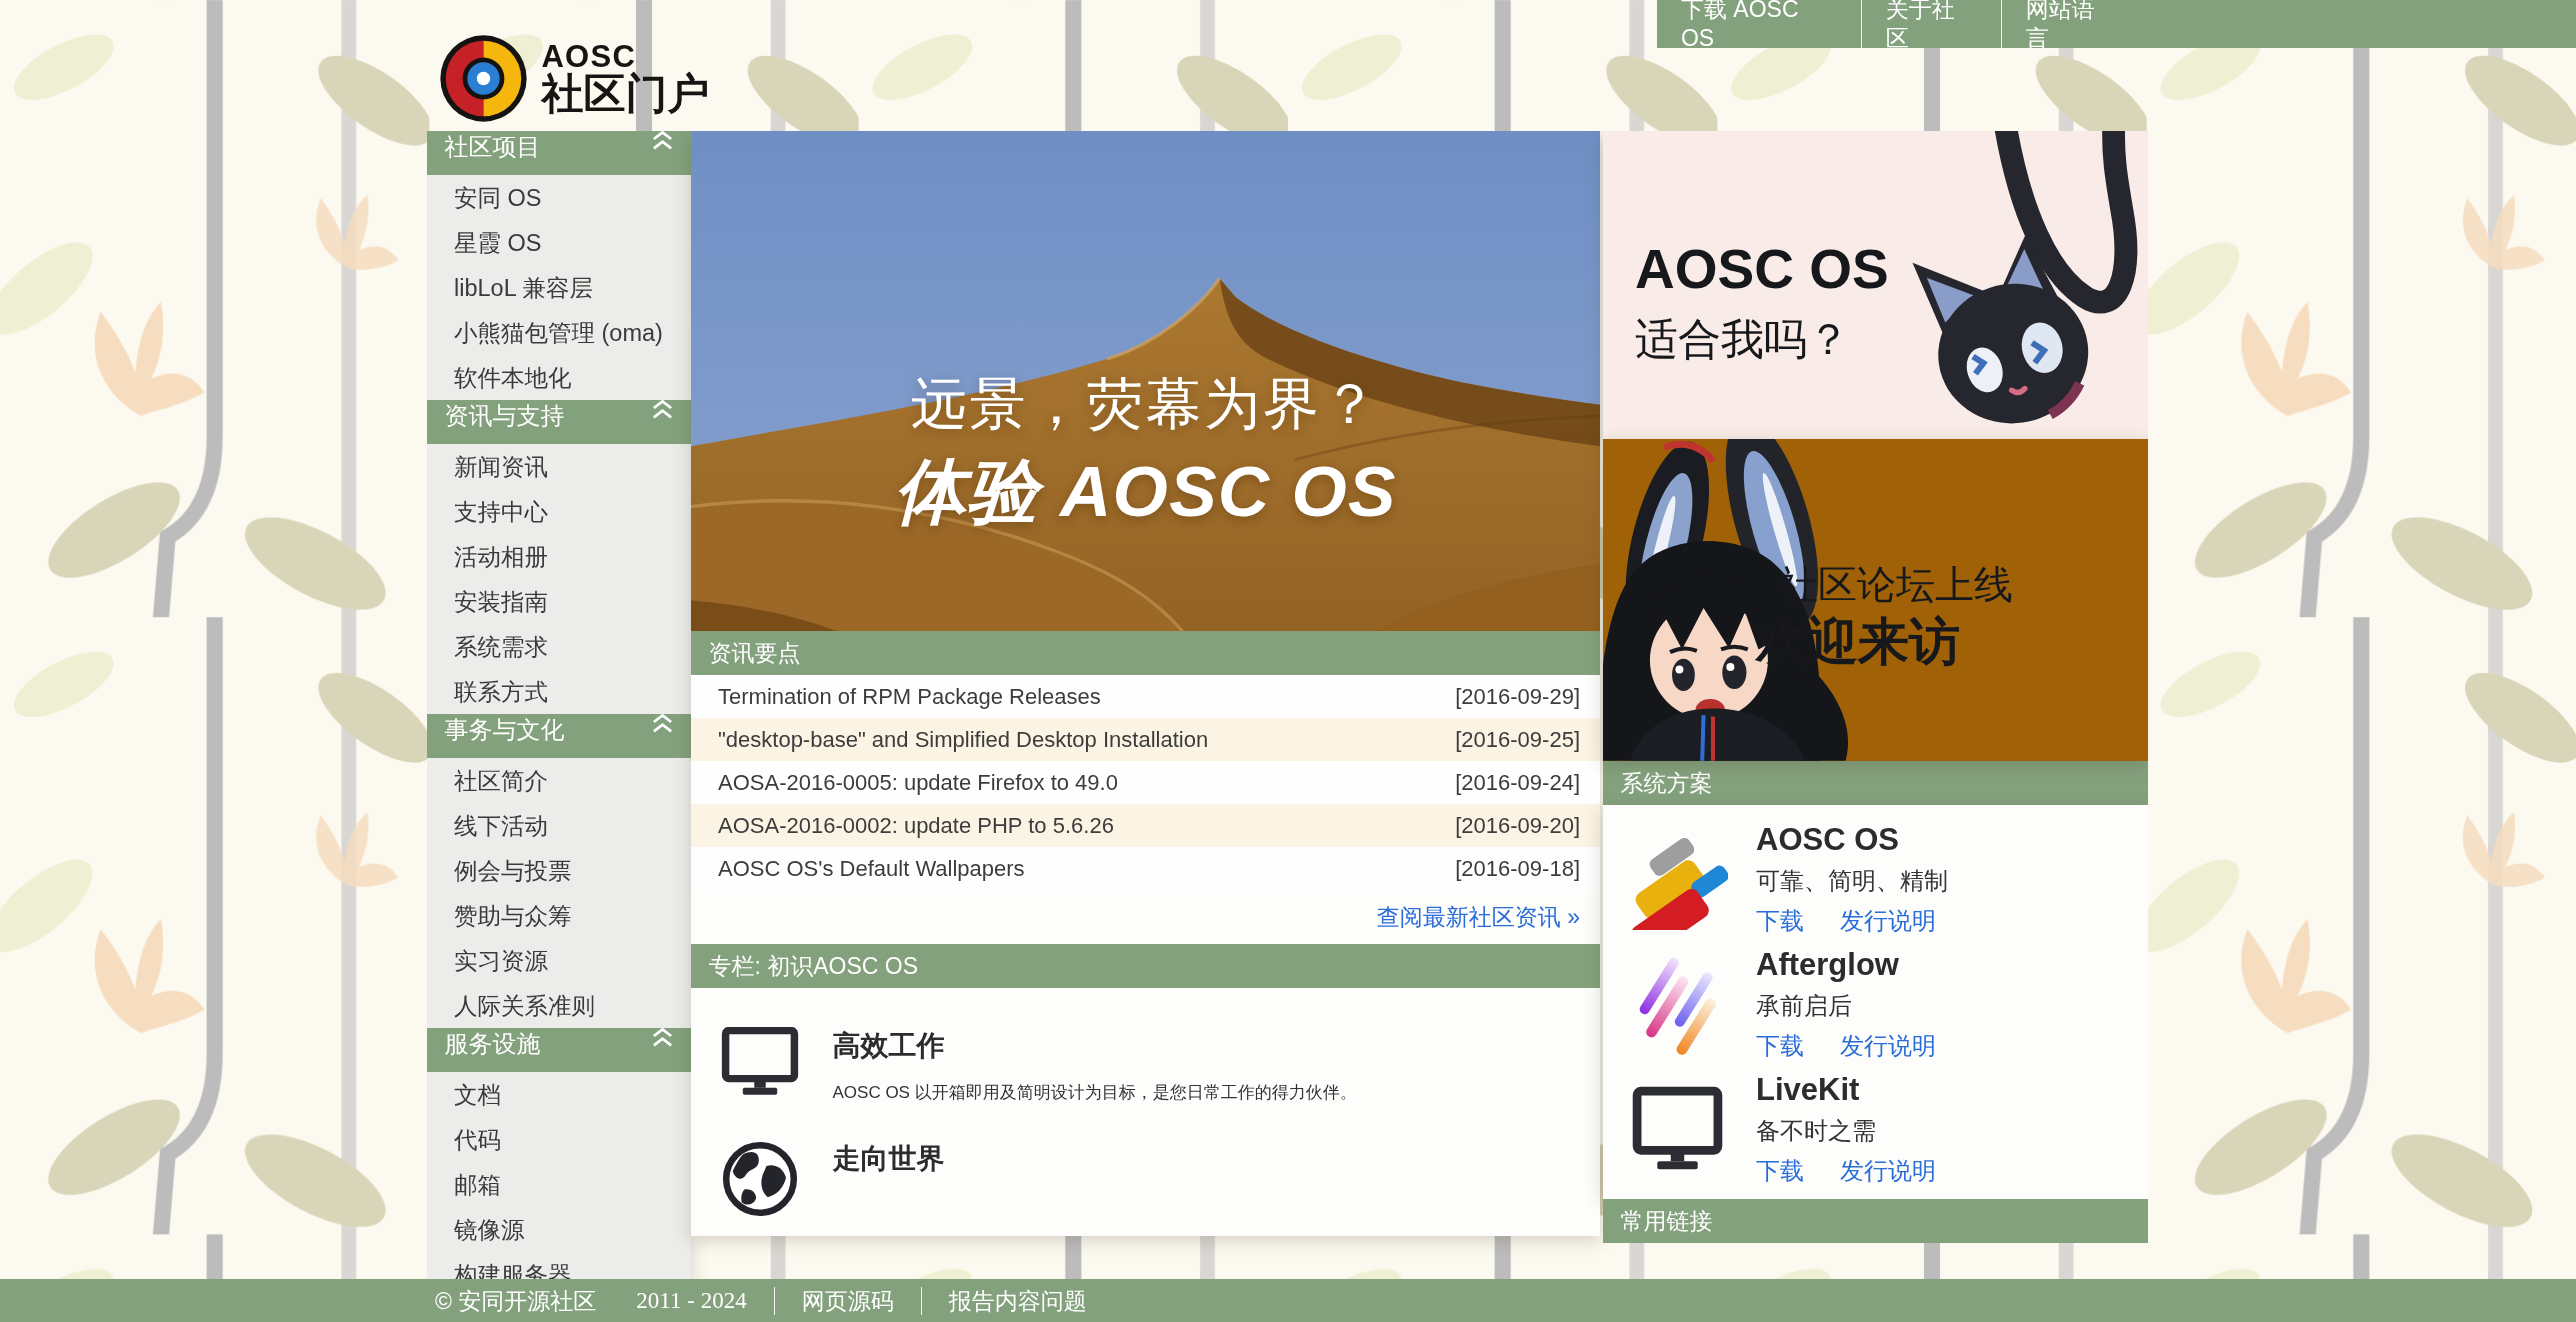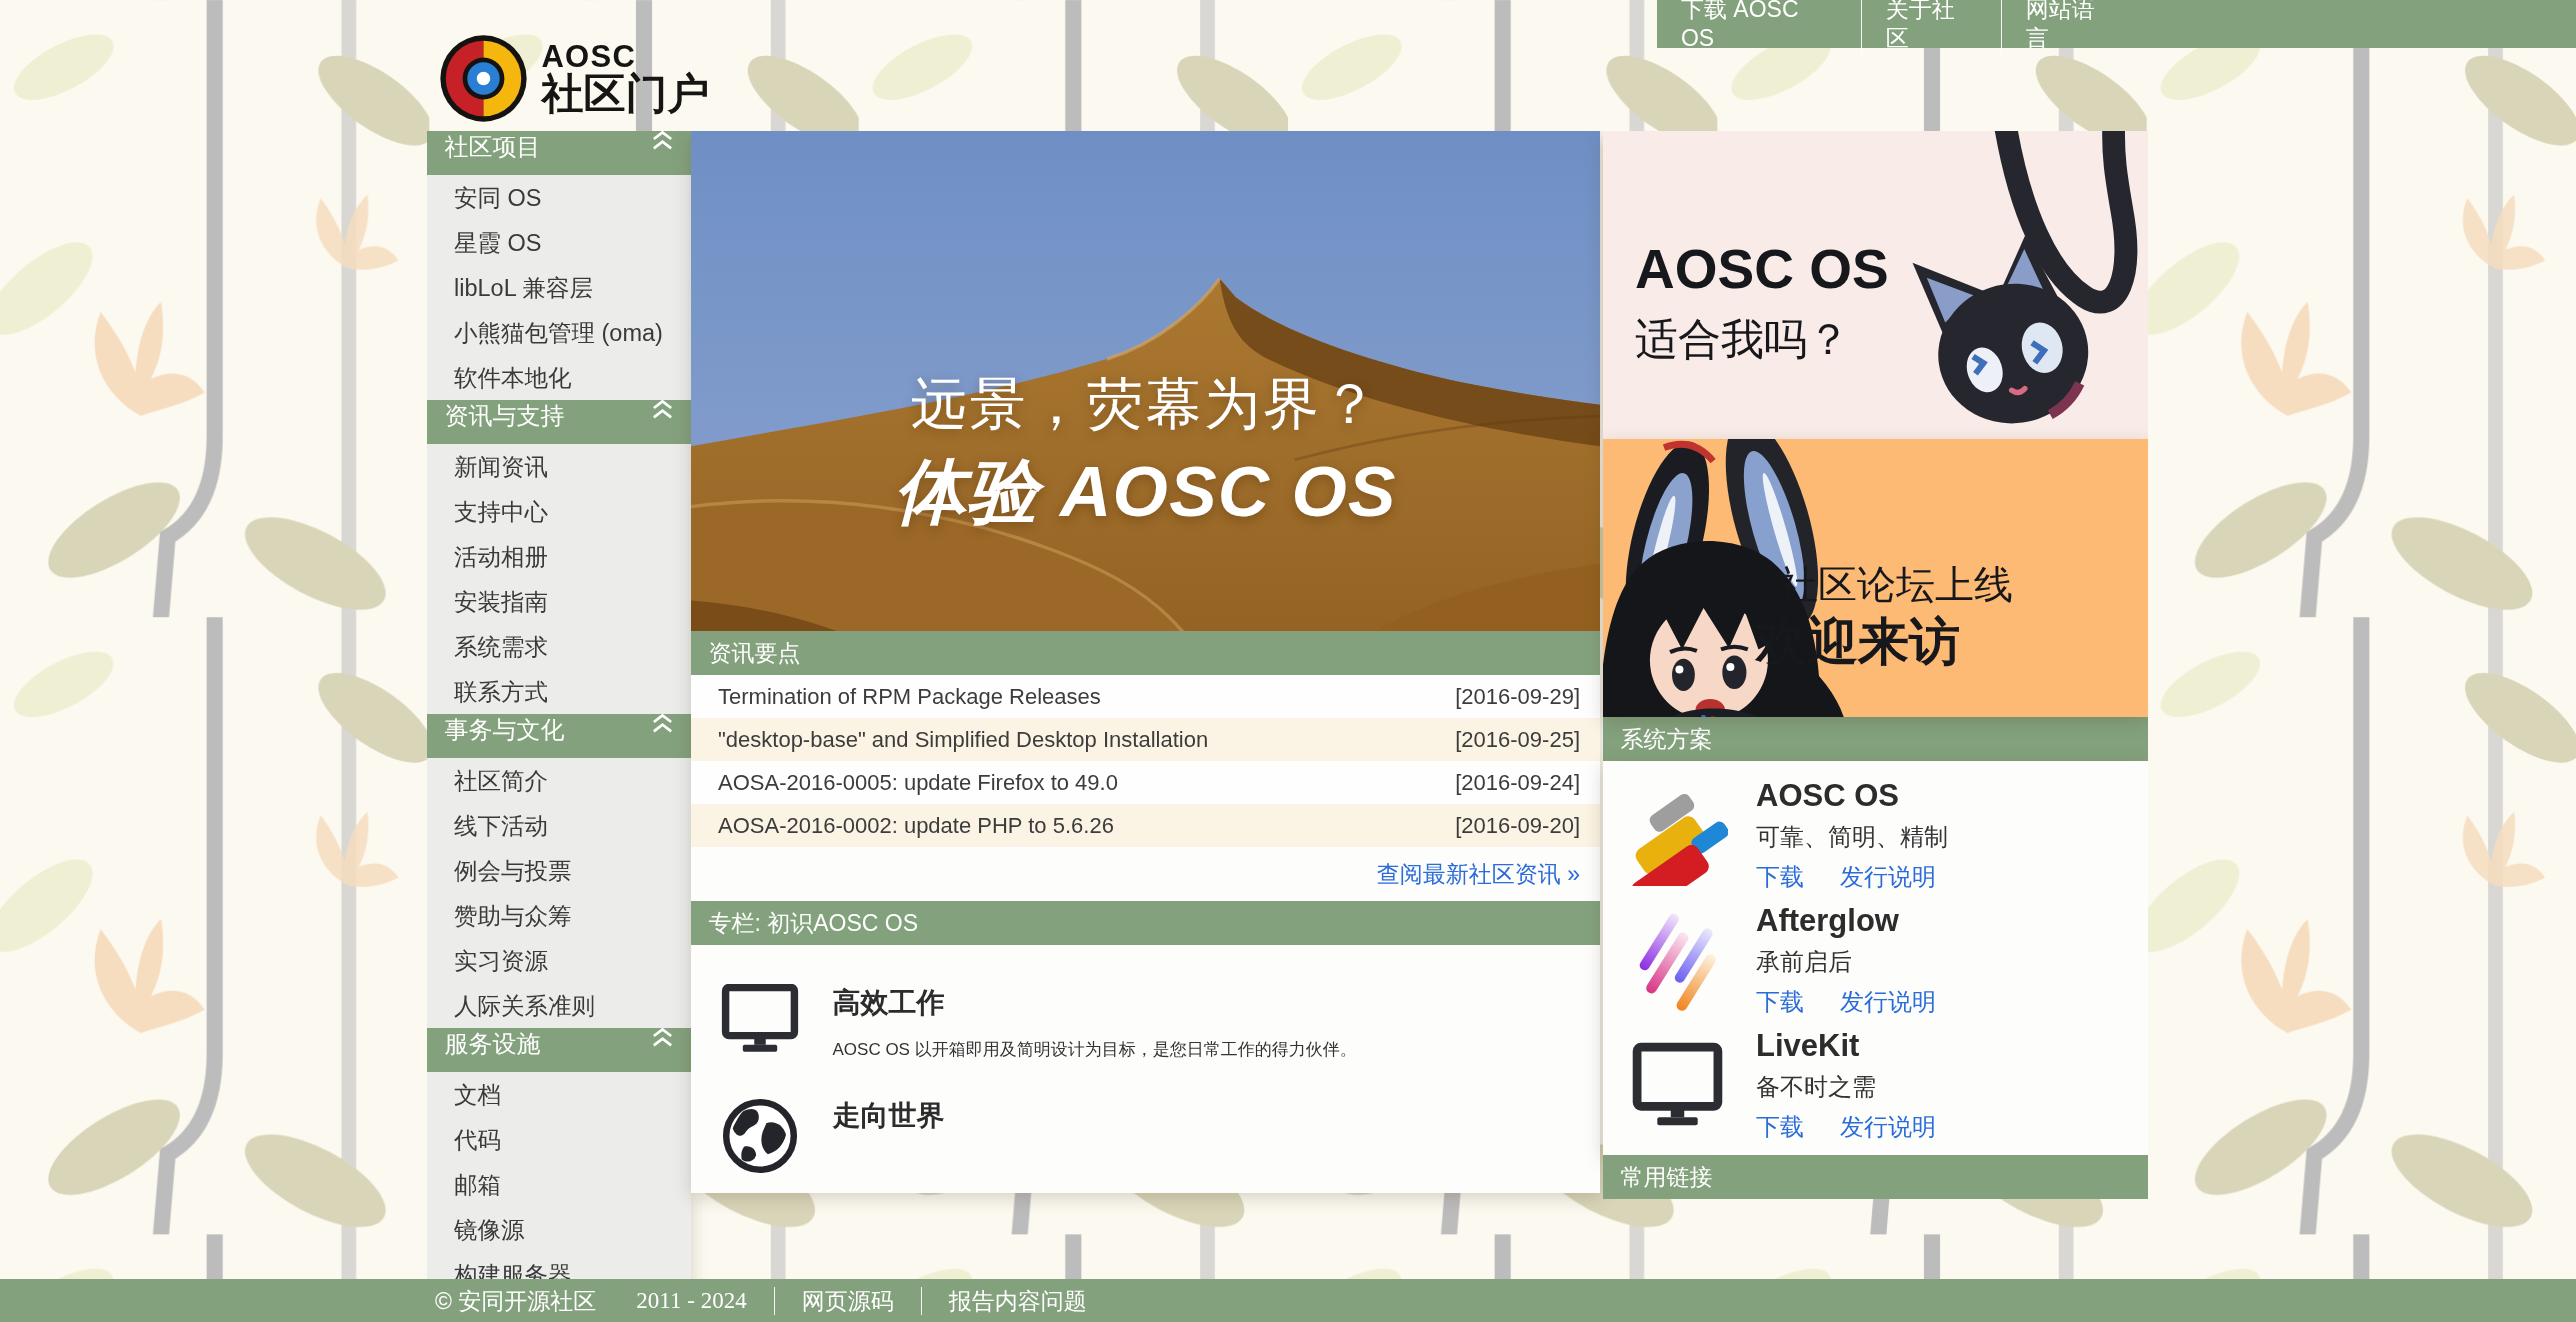--- a/index.html
+++ b/index.html
@@ -75,21 +75,21 @@
   .column-section { background: #fdfdfc; padding: 21.5px 0 0 0; min-height: 168px; }
   .col-item { display: flex; padding: 17.4px 29.5px; gap: 34px; align-items: flex-start; }
   .col-icon { width: 78px; flex: 0 0 78px; }
   .col-title { font-size: 28px; font-weight: bold; color: #2c2c2c; }
   .col-desc { font-size: 17px; color: #333; margin-top: 16px; line-height: 1.45; }
 
   
   .right { position: absolute; left: 1176px; top: 0; width: 545px; }
   .banner { position: relative; overflow: hidden; cursor: pointer; }
   .banner1 { height: 308px; background: #f9ece8; }
-  .banner2 { height: 278px; background: #fdba74; }
+  .banner2 { height: 322px; background: #a16207; }
   .banner svg.art { position: absolute; inset: 0; }
   .b1-l1 { position: absolute; left: 32px; top: 106px; font-size: 55px; font-weight: bold; color: #17181c; }
   .b1-l2 { position: absolute; left: 32px; top: 180px; font-size: 43px; color: #17181c; }
   .b2-l1 { position: absolute; left: 176px; top: 119px; font-size: 39px; color: #17181c; }
   .b2-l2 { position: absolute; left: 153px; top: 169px; font-size: 51px; font-weight: bold; color: #17181c; }
 
   .distros { background: #fdfdfc; height: 394px; padding-top: 12px; }
   .distro { height: 125px; display: flex; align-items: center; gap: 28px; padding-left: 24px; }
   .distro-icon { width: 101px; flex: 0 0 101px; }
   .distro-title { font-size: 31px; font-weight: bold; color: #2c2c2c; }
@@ -255,20 +255,24 @@
         <span>"desktop-base" and Simplified Desktop Installation</span>
         <span class="date">[2016-09-25]</span>
       </div>
       <div class="news-row">
         <span>AOSA-2016-0005: update Firefox to 49.0</span>
         <span class="date">[2016-09-24]</span>
       </div>
       <div class="news-row">
         <span>AOSA-2016-0002: update PHP to 5.6.26</span>
         <span class="date">[2016-09-20]</span>
+      </div>
+      <div class="news-row">
+        <span>AOSC OS's Default Wallpapers</span>
+        <span class="date">[2016-09-18]</span>
       </div>
     </div>
     <div class="news-more">
       <a href="#">查阅最新社区资讯 »</a>
     </div>
 
     <div class="panel-header">专栏: 初识AOSC OS</div>
     <div class="column-section">
       <div class="col-item">
         <svg class="col-icon" viewBox="0 0 136 120">

